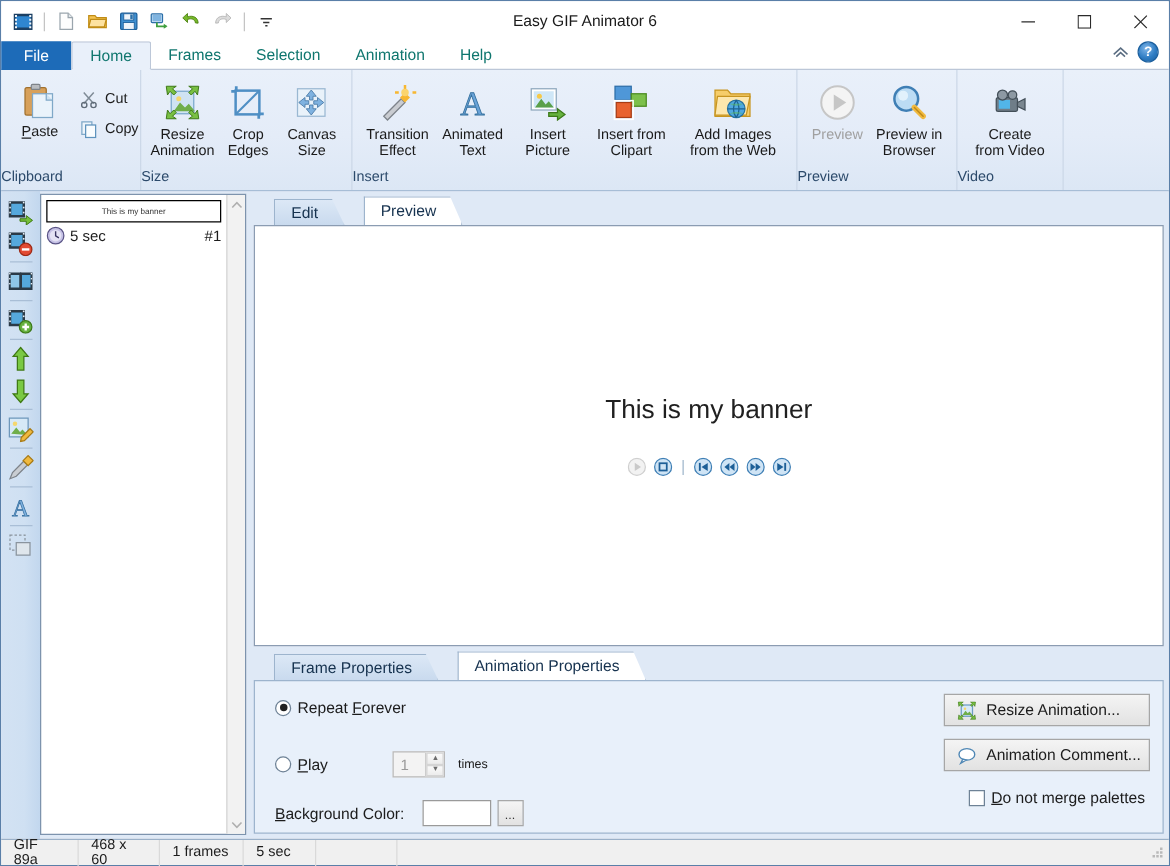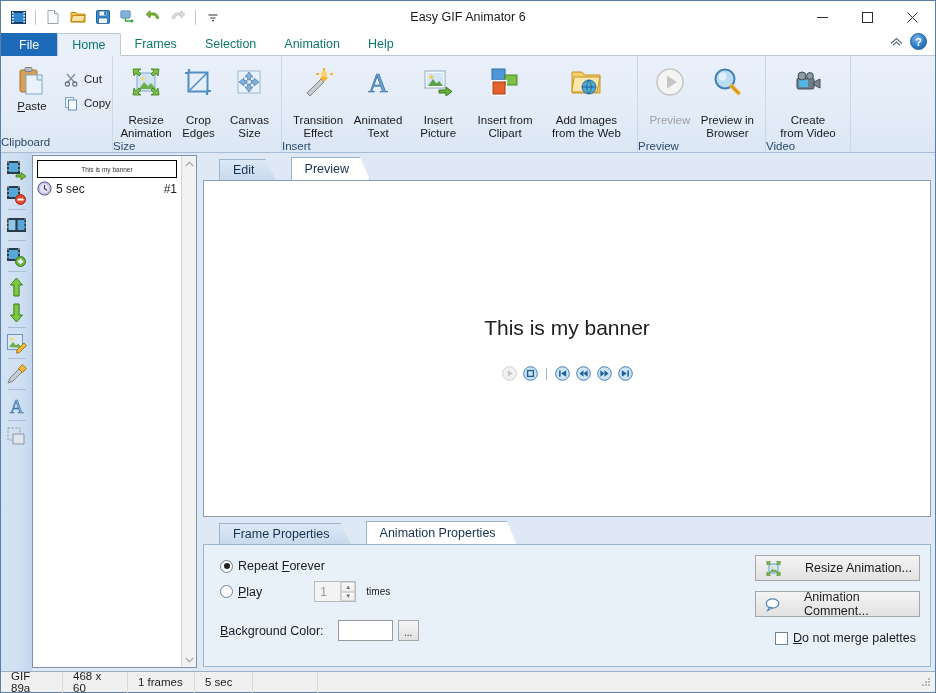--- a/index.html
+++ b/index.html
@@ -126,21 +126,21 @@
     color: #2c4a6b;
     padding-bottom: 2px;
   }
   .bigbtn {
     display: flex; flex-direction: column; align-items: center;
     width: 62px;
     padding-top: 3px;
     text-align: center;
   }
   .bigbtn .lbl {
-    font-size: 11.5px; line-height: 13px; color: #1a1a1a; margin-top: 16px;
+    font-size: 11.5px; line-height: 13px; color: #1a1a1a; margin-top: 4px;
   }
   .bigbtn.dim .lbl { color: #a0a0a0; }
   .icon32 { width:32px;height:32px;display:flex;align-items:center;justify-content:center;}
   .icon16 { width:16px;height:16px;display:flex;align-items:center;justify-content:center;}
 
   
   .clip-inner { display:flex; align-items:flex-start; }
   .paste-btn { display:flex;flex-direction:column;align-items:center;width:50px;padding-top:2px;}
   .paste-btn .lbl { font-size:11.5px; margin-top:3px;}
   .smallbtns { display:flex;flex-direction:column; gap:4px; padding-top:6px; padding-left:2px;}
@@ -259,21 +259,21 @@
   .props-tabrow { height:21px; display:flex; align-items:flex-end; }
   .props-body {
     flex:1;
     background: #e8f0fa;
     border: 1px solid #9db4cd;
     position: relative;
     display:flex;
   }
   .props-left { flex:1; padding: 14px 0 0 16px; }
   .props-right { width: 200px; padding: 10px 10px 0 0; display:flex;flex-direction:column;align-items:flex-end;gap:10px;}
-  .radio-row { display:flex; align-items:center; margin-bottom: 8px; font-size:12.5px;}
+  .radio-row { display:flex; align-items:center; margin-bottom: 28px; font-size:12.5px;}
   .radio {
     width:13px;height:13px;border-radius:50%;
     border:1px solid #6e8296; background:#fff;
     display:flex;align-items:center;justify-content:center;
     margin-right:5px;
   }
   .radio .dot { width:6px;height:6px;border-radius:50%;background:#202020;}
   .spin {
     width: 42px; height: 21px;
     border:1px solid #b9b9b9; background:#f3f3f3;
@@ -291,21 +291,21 @@
   .times-lbl { margin-left: 10px; font-size:10px;}
   .bg-row { display:flex; align-items:center; margin-top: 18px; font-size:12.5px;}
   .bg-swatch { width:55px;height:21px;background:#fff;border:1px solid #9a9a9a; margin-left:14px;}
   .bg-dots { width:21px;height:21px;margin-left:5px;border:1px solid #a8a8a8;
              background: linear-gradient(to bottom,#f5f5f5,#e2e2e2);
              display:flex;align-items:flex-end;justify-content:center;font-size:10px;color:#333;padding-bottom:2px;}
   .wbtn {
     width: 165px; height: 26px;
     border: 1px solid #a6a6a6;
     background: linear-gradient(to bottom,#f4f4f4 0%,#ebebeb 50%, #e2e2e2 100%);
-    display:flex;align-items:center; gap:24px; padding-left:9px;
+    display:flex;align-items:center; gap:8px; padding-left:9px;
     font-size:12.5px;
   }
   .chk-row { display:flex; align-items:center; gap:5px; font-size:12.5px; margin-top:4px;}
   .chkbox { width:13px;height:13px;border:1px solid #6e8296;background:#fff;}
   .u { text-decoration: underline; }
 
   
   .statusbar {
     height: 21px; min-height:21px;
     background: #f0f0f0;

